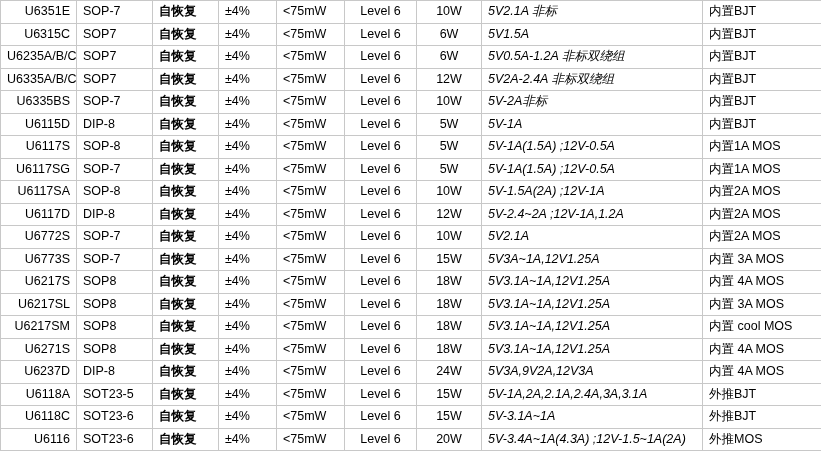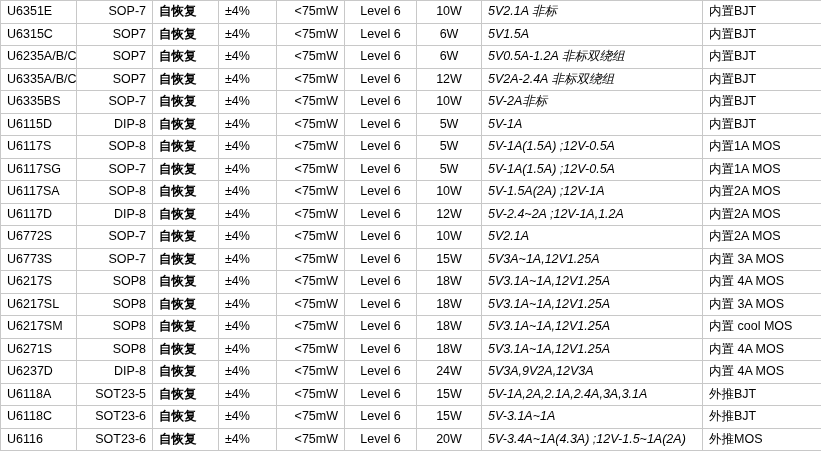--- a/index.html
+++ b/index.html
@@ -32,25 +32,25 @@
   col.c0 { width: 76px; }
   col.c1 { width: 76px; }
   col.c2 { width: 66px; }
   col.c3 { width: 58px; }
   col.c4 { width: 68px; }
   col.c5 { width: 72px; }
   col.c6 { width: 65px; }
   col.c7 { width: 221px; }
   col.c8 { width: 119px; }
 
-  td.col-model    { text-align: left; padding-left: 7px; }
-  td.col-package  { text-align: right; padding-left: 9px; font-size: 12px; }
+  td.col-model    { text-align: right; padding-left: 7px; }
+  td.col-package  { text-align: left; padding-left: 9px; font-size: 12px; }
   td.col-protect  { text-align: left; padding-left: 9px; font-weight: bold; }
   td.col-accuracy { text-align: left; padding-left: 8px; }
-  td.col-standby  { text-align: right; padding-left: 8px; }
+  td.col-standby  { text-align: left; padding-left: 8px; }
   td.col-level    { text-align: center; padding-left: 9px; }
   td.col-power    { text-align: center; }
   td.col-output   { text-align: left; padding-left: 8px; font-style: italic; }
   td.col-type     { text-align: left; padding-left: 9px; }
 </style>
 </head>
 <body>
 
 <table class="spec-table">
   <colgroup>

